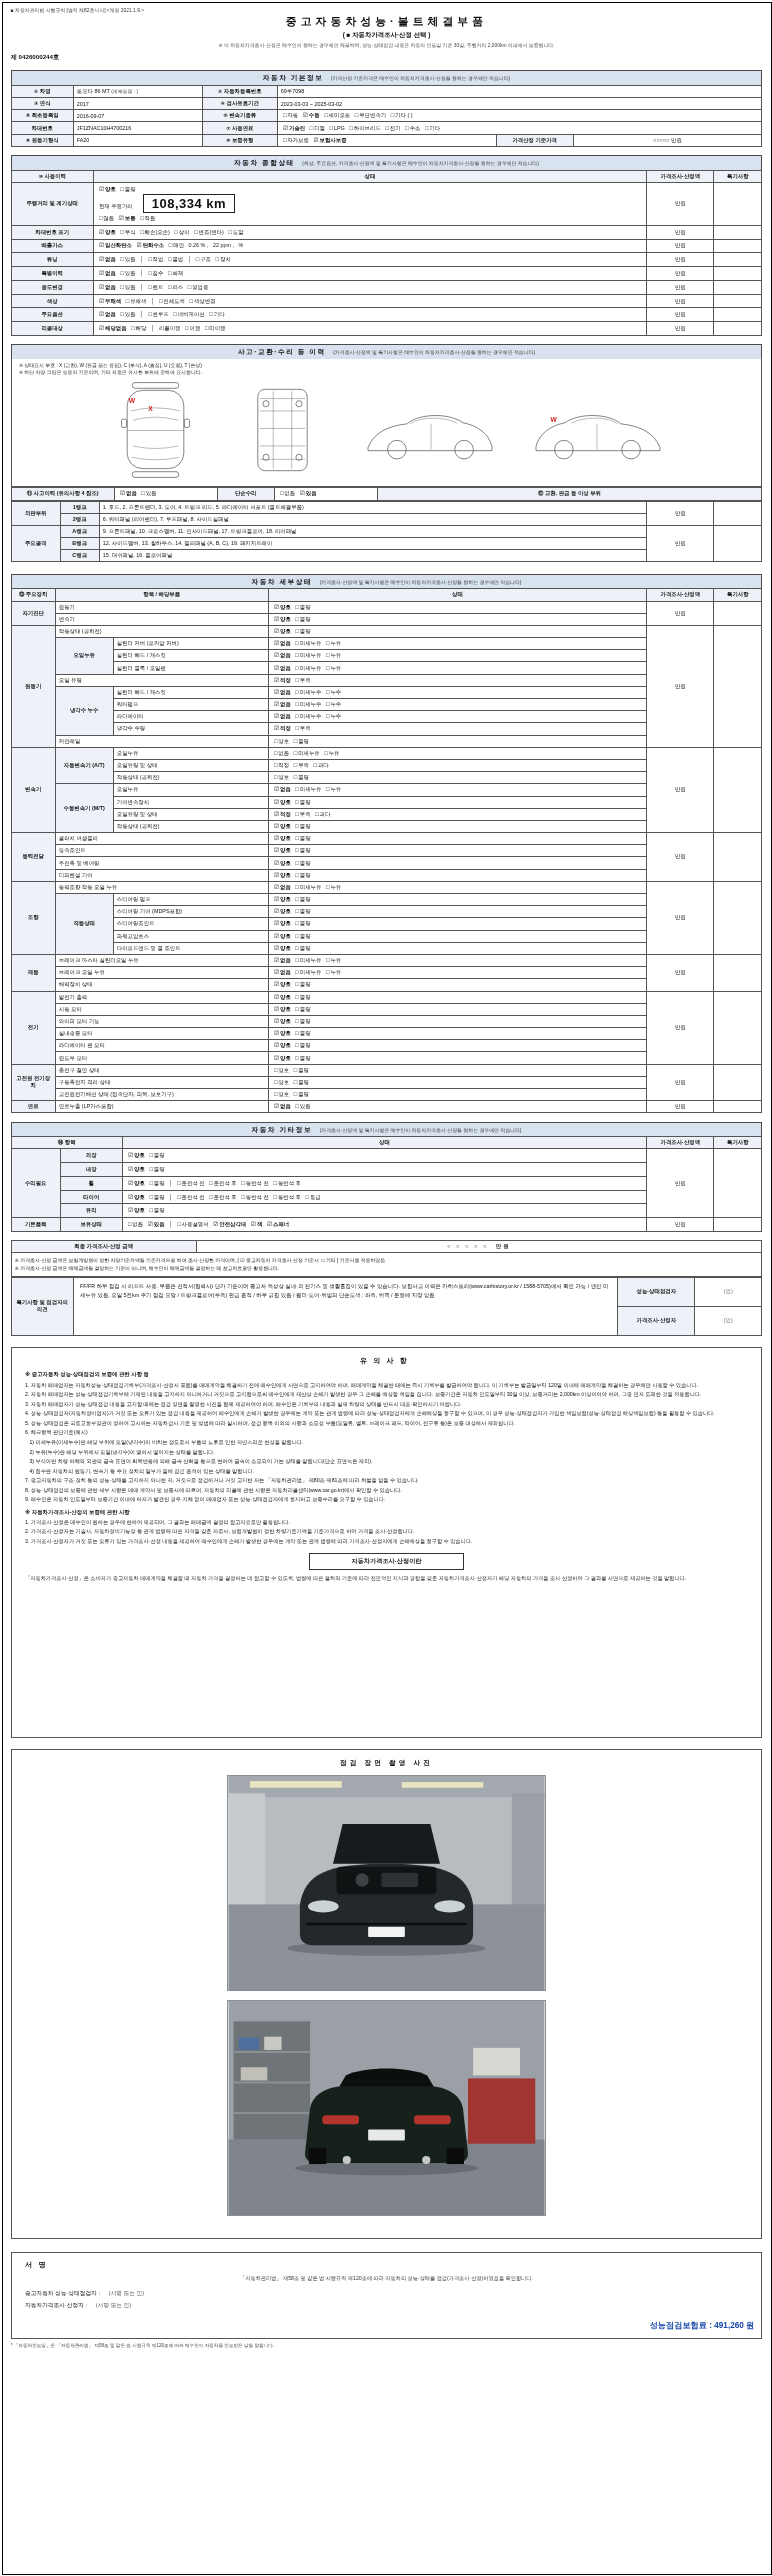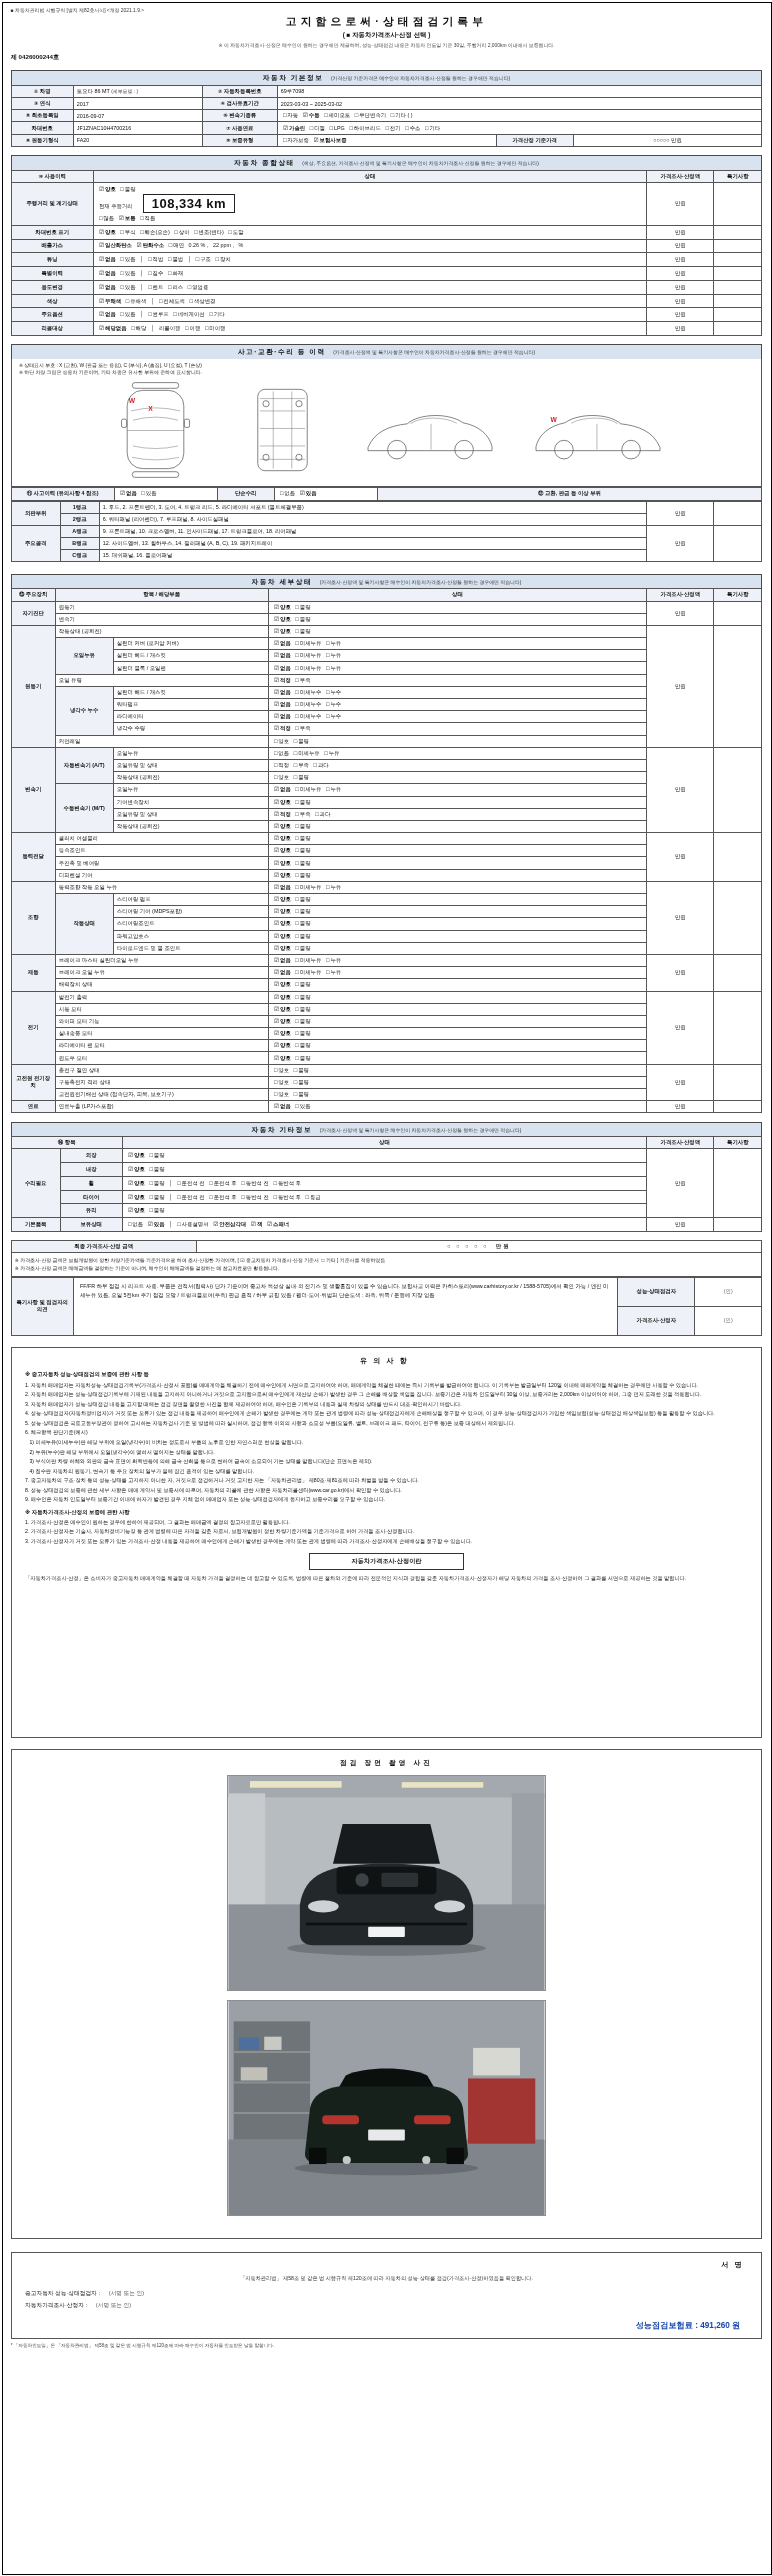--- a/index.html
+++ b/index.html
@@ -62,35 +62,35 @@
   .price-def-box { border:0.8px solid #333; width:155px; margin:8.2px auto 4.1px; text-align:center; font-weight:700; font-size:6.2px; padding:3.1px 0; }
   .box-text { font-size:5.2px; line-height:1.55; color:#222; margin-top:4.1px; }
 
   
   .photos-block { border:0.5px solid #555; padding:8.2px 8.2px 5.2px; min-height:490px; }
   .photos-title { text-align:center; font-weight:700; font-size:6.7px; letter-spacing:3.1px; margin-bottom:7.2px; }
   .photo { display:block; margin:0 auto 9.3px; border:0.5px solid #8b8f93; }
 
   
   .sign-block { border:0.5px solid #555; padding:7.2px 13.4px; min-height:87px; position:relative; }
-  .sign-title { text-align:right; font-weight:700; font-size:7.2px; letter-spacing:6.2px; }
+  .sign-title { text-align:left; font-weight:700; font-size:7.2px; letter-spacing:6.2px; }
   .sign-statement { text-align:center; font-size:5.2px; color:#333; margin-top:5.2px; }
   .sign-rows { margin-top:8.2px; font-size:5.7px; }
   .sign-row { margin:3.6px 0; }
   .sig { margin-left:7.2px; color:#555; }
-  .insurance { position:absolute; right:21px; bottom:7.2px; font-weight:700; font-size:8.2px; color:#1849a9; }
+  .insurance { position:absolute; right:7px; bottom:7.2px; font-weight:700; font-size:8.2px; color:#1849a9; }
   .footnote { font-size:4.6px; color:#444; margin-top:4.1px; }
 </style>
 </head>
 <body>
 
 <div class="frame">
 
   <div class="form-ref">■ 자동차관리법 시행규칙 [별지 제82호서식] &lt;개정 2021.1.9.&gt;</div>
-  <h1 class="page-title">고지함으로써·상태점검기록부</h1>
+  <h1 class="page-title">중고자동차성능·볼트체결부품</h1>
   <div class="subtitle">( ■ 자동차가격조사·산정 선택 )</div>
   <div class="subnote">※ 이 자동차가격조사·산정은 매수인이 원하는 경우에만 제공하며, 성능·상태점검 내용은 자동차 인도일 기준 30일, 주행거리 2,000km 이내에서 보증됩니다.</div>
   <div class="doc-no">제 0426000244호</div>
 
   <section class="block">
     <div class="band">
       <span class="t">자동차 기본정보</span>
       <span class="n">(가격산정 기준가격은 매수인이 자동차가격조사·산정을 원하는 경우에만 적습니다)</span>
     </div>
     <table class="tbl">

